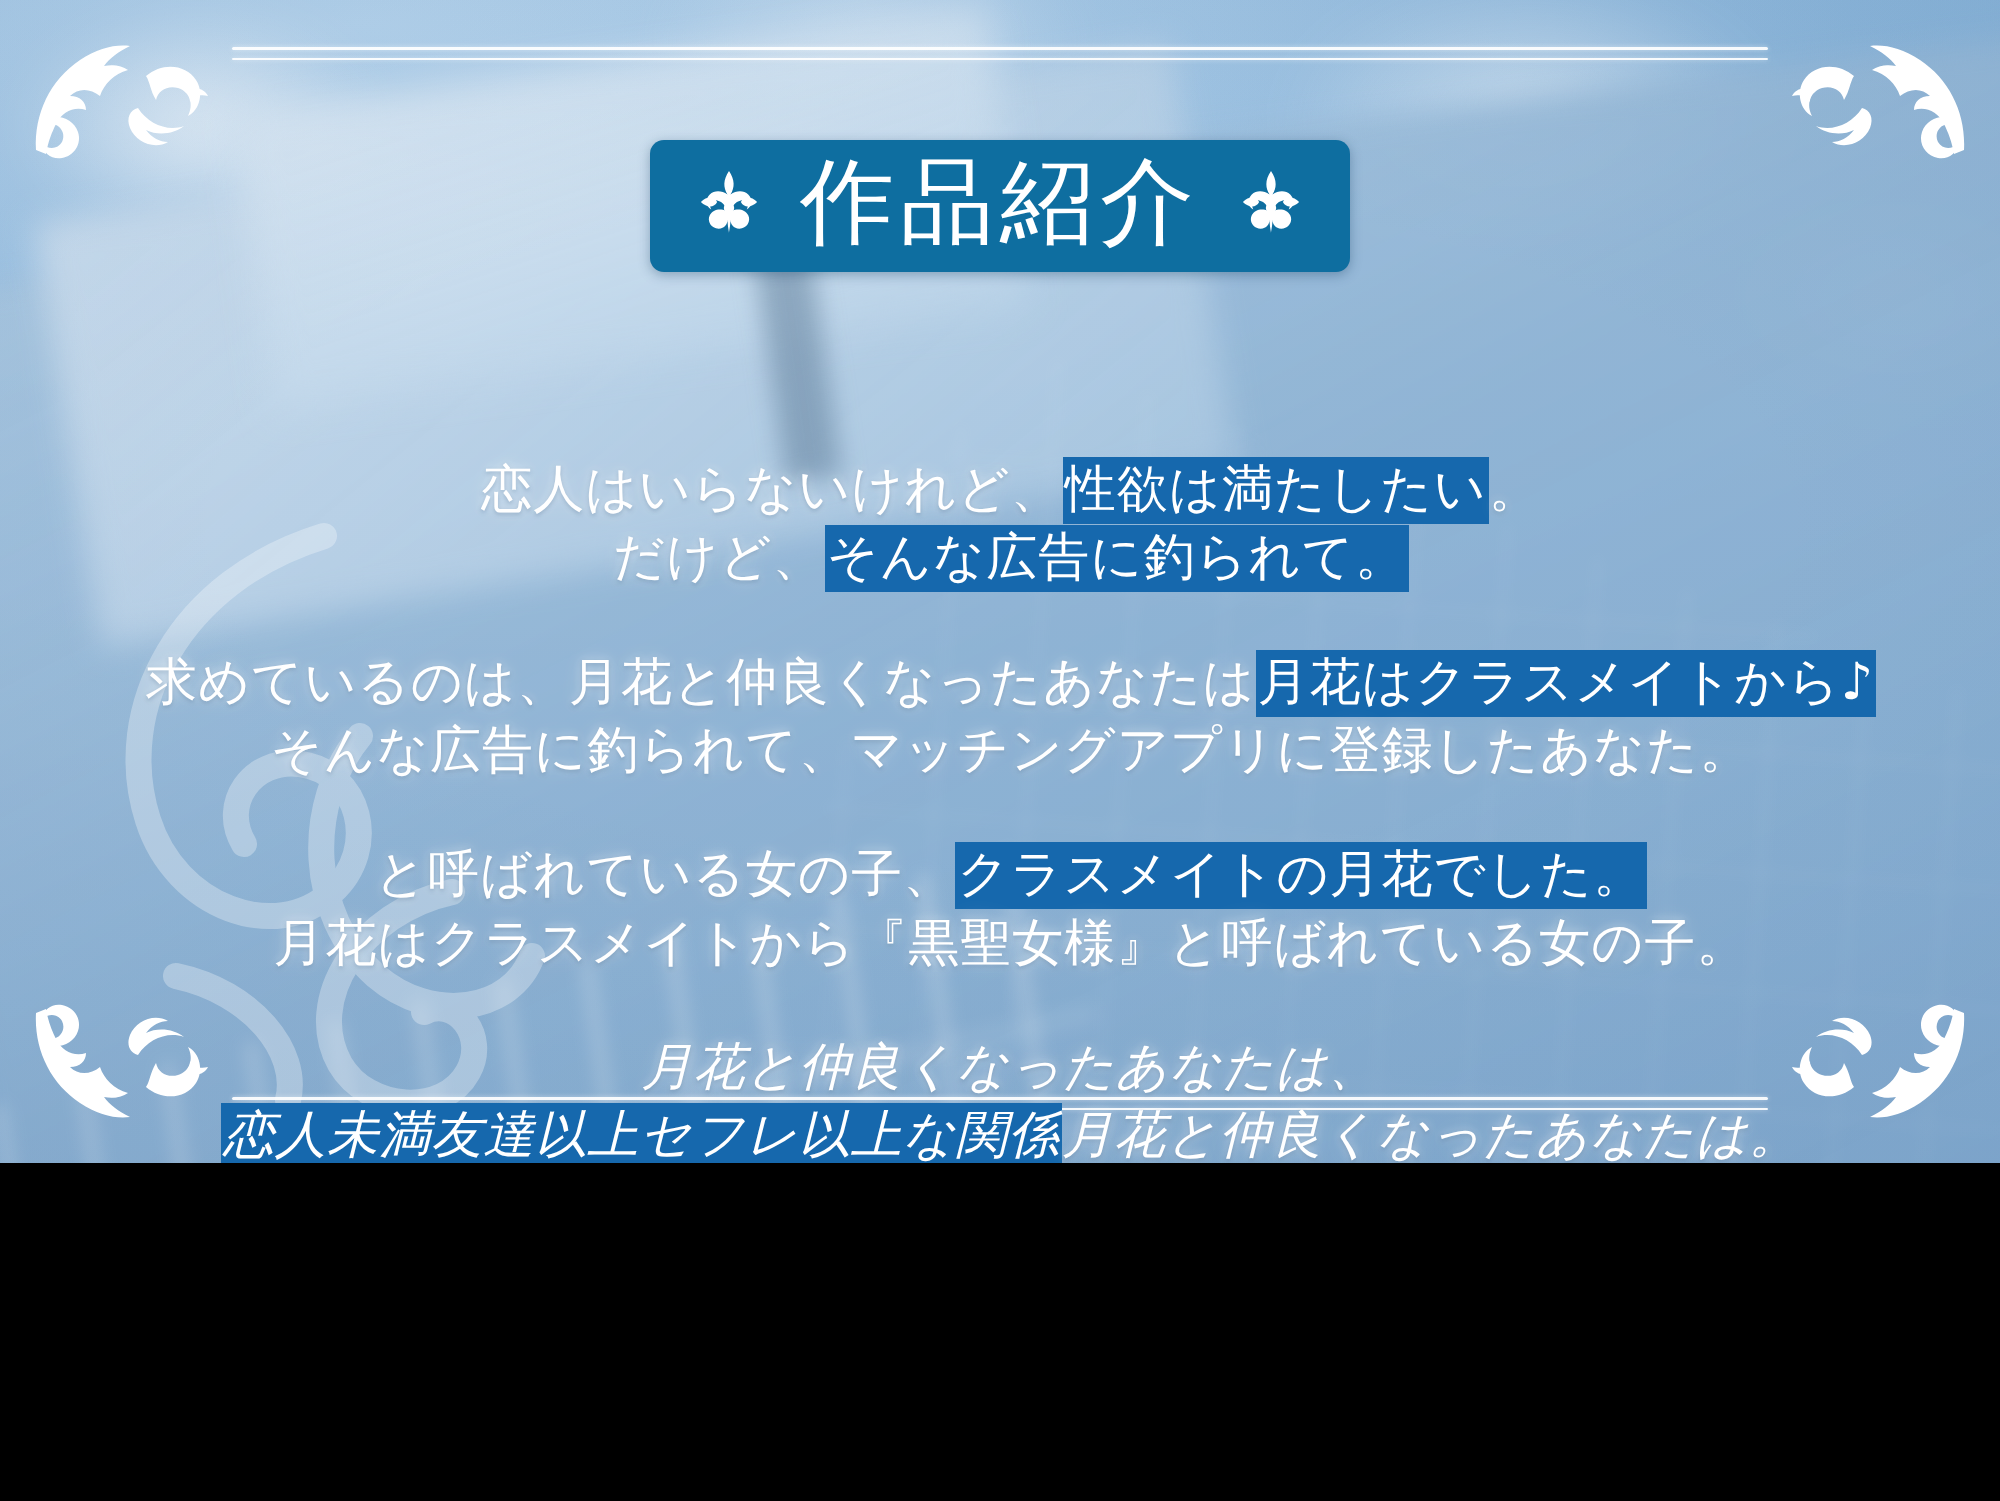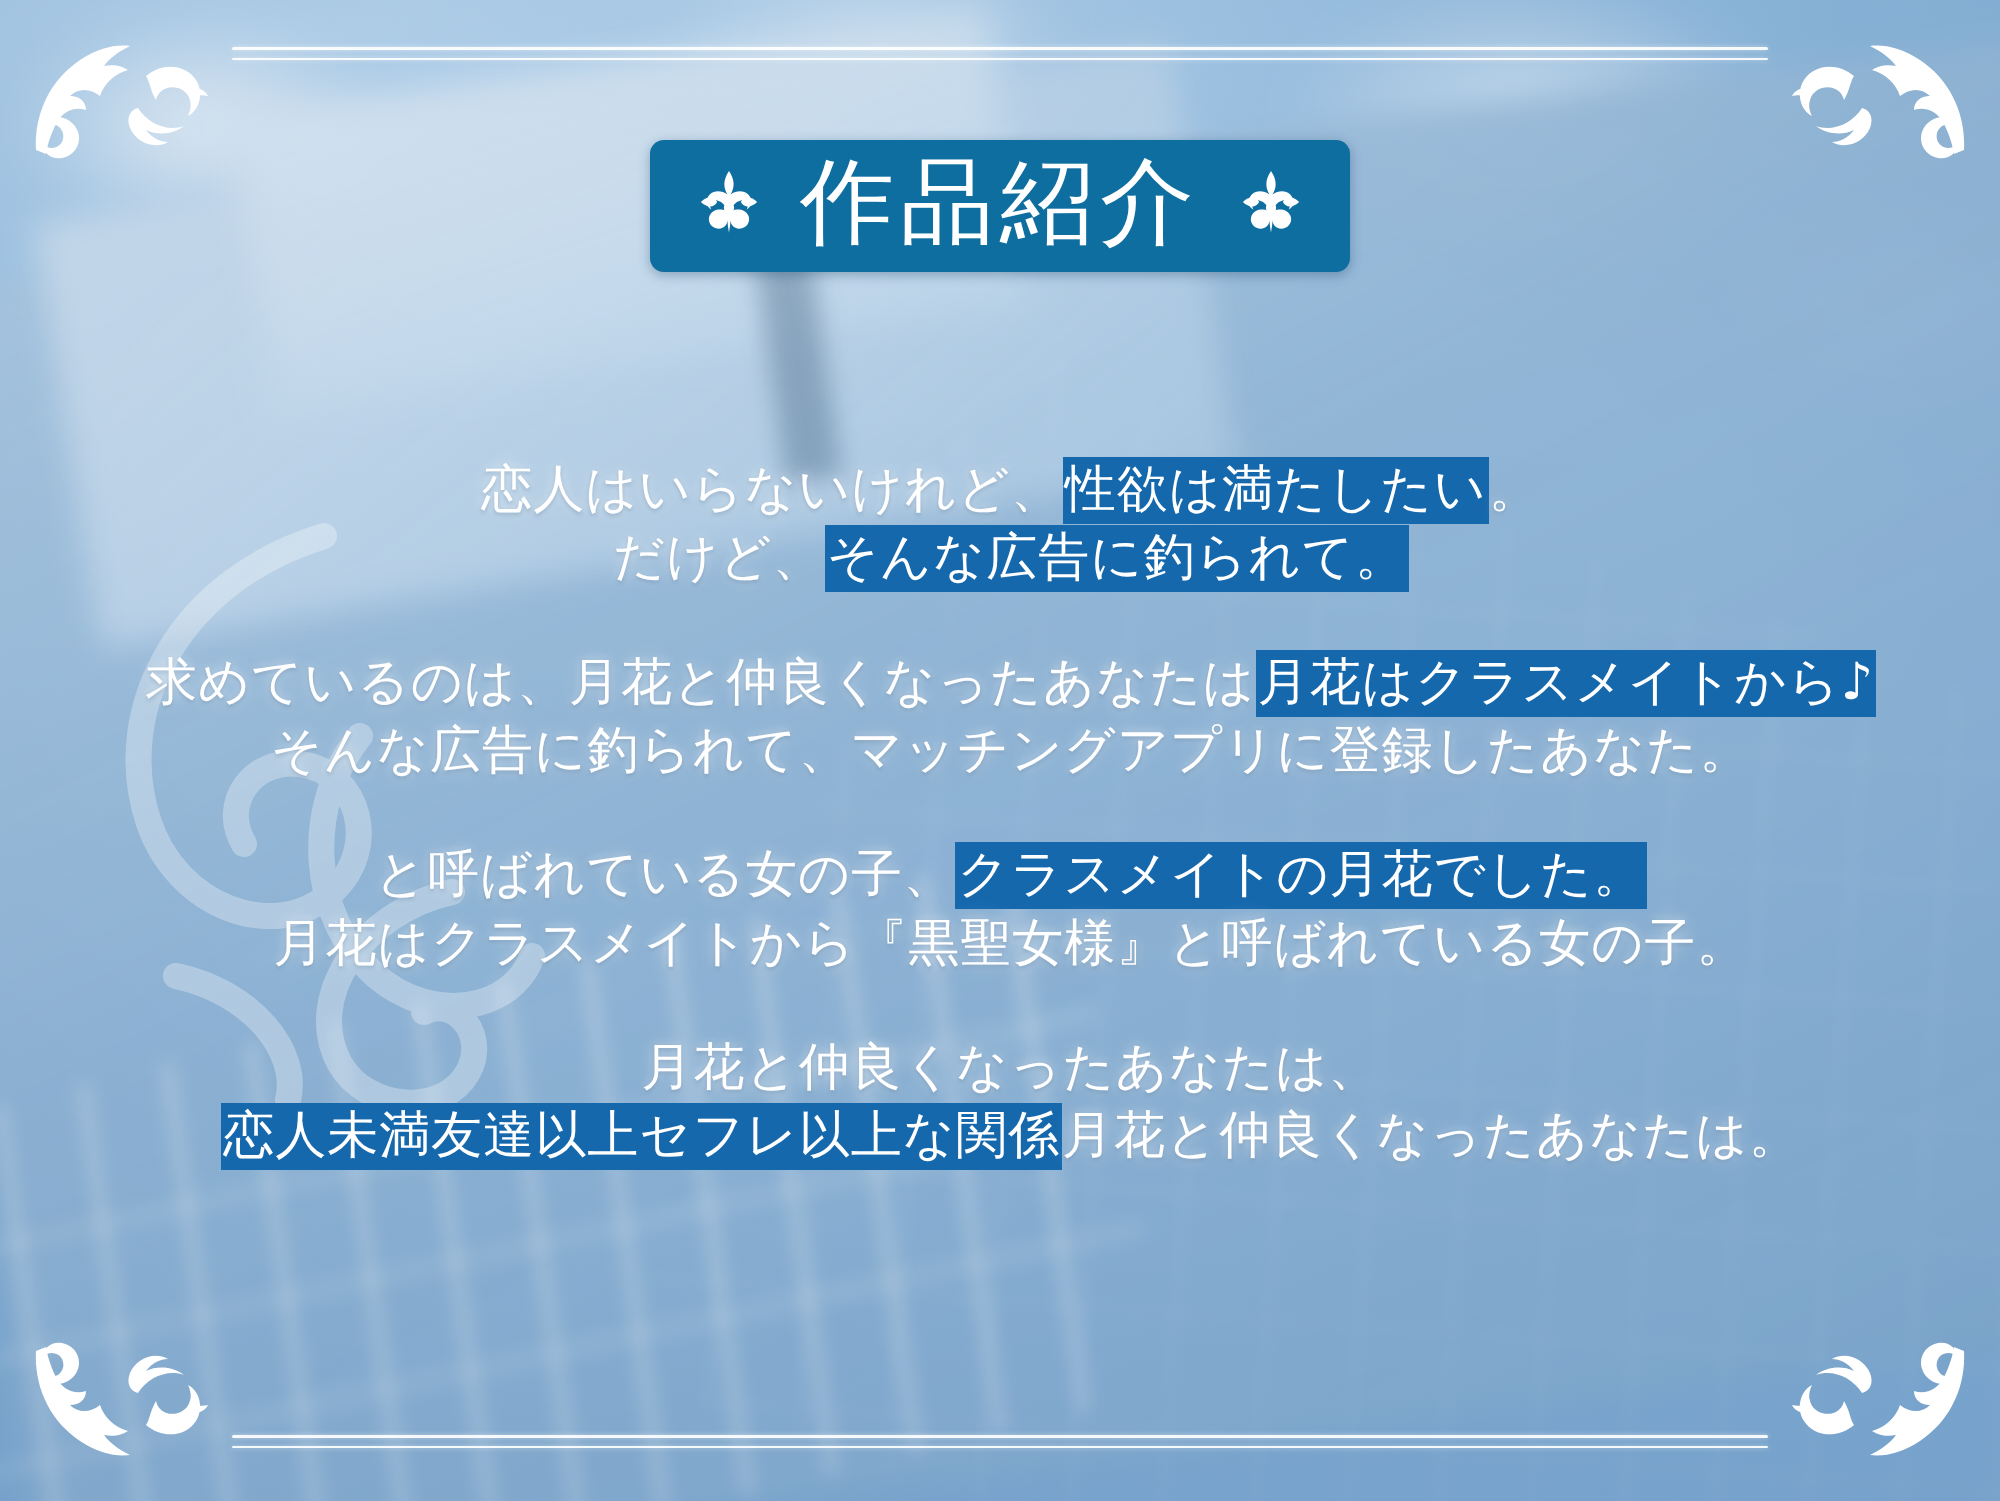--- a/index.html
+++ b/index.html
@@ -3,21 +3,21 @@
 <meta charset="utf-8">
 <style>
   html, body {
     margin: 0;
     padding: 0;
     background: #000;
   }
   #stage {
     position: relative;
     width: 2000px;
-    height: 1501px;
+    height: 1163px;
     overflow: hidden;
     font-family: "Liberation Serif", "DejaVu Serif", serif;
     background: #8fb8dd;
   }
 
   
   .bg-layer { position: absolute; inset: 0; }
 
   .bg-sky {
     background:
@@ -185,21 +185,21 @@
     font-size: 51px;
     line-height: 1.34;
     letter-spacing: 1px;
     text-shadow:
       0 0 10px rgba(255,255,255,.45),
       0 0 22px rgba(255,255,255,.30),
       0 2px 4px rgba(40,80,120,.35);
     font-family: "DejaVu Serif", "Liberation Serif", serif;
   }
   .para { margin: 0 0 56px 0; }
-  .para:last-child { margin-bottom: 0; }
+  .para:last-child { margin-bottom: 0; font-style: italic; }
   .line { display: block; white-space: nowrap; padding-left: 22px; }
   .hl {
     background: #1668ad;
     color: #ffffff;
     padding: 2px 2px 6px;
     box-decoration-break: clone;
     -webkit-box-decoration-break: clone;
     text-shadow: none;
   }
 </style>

